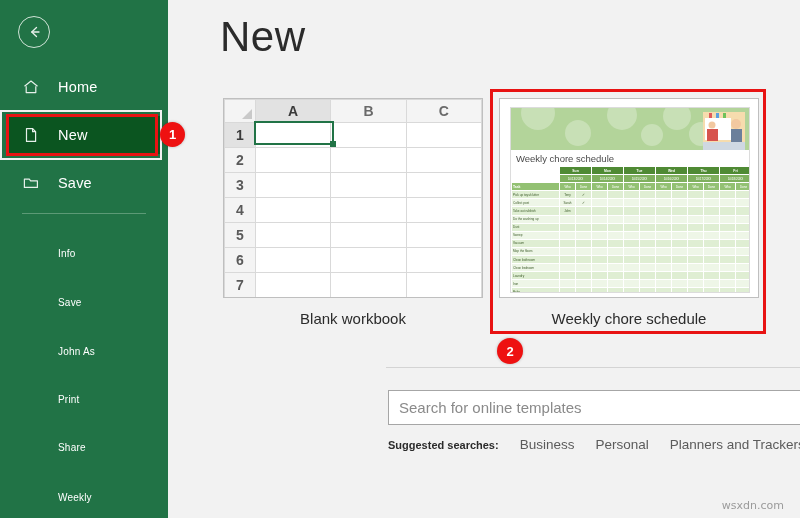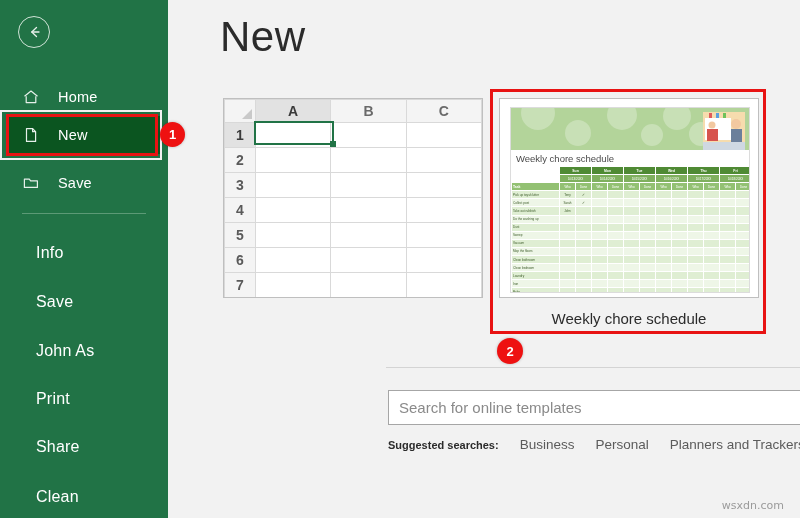--- a/index.html
+++ b/index.html
@@ -61,22 +61,22 @@
 
   .nav-sub {
     position: absolute;
     left: 8px;
     width: 152px; height: 30px;
     display: flex; align-items: center;
     cursor: pointer;
   }
   .nav-sub .sub-label {
     color: #ffffff;
-    font-size: 16px;
-    margin-left: 28px;
+    font-size: 10px;
+    margin-left: 50px;
     letter-spacing: .2px;
   }
 
   #nav-divider {
     position: absolute;
     left: 22px; top: 213px;
     width: 124px; height: 1px;
     background: #5c9a76;
   }
 
@@ -350,21 +350,21 @@
 
   <div id="sidebar">
 
     <div id="back-btn">
       <svg width="18" height="18" viewBox="0 0 18 18" aria-hidden="true">
         <path d="M11.5 4.5 L6.8 9 L11.5 13.5" fill="none" stroke="#e6f0ea" stroke-width="1.3" stroke-linecap="round" stroke-linejoin="round"></path>
         <line x1="6.8" y1="9" x2="14" y2="9" stroke="#e6f0ea" stroke-width="1.3" stroke-linecap="round"></line>
       </svg>
     </div>
 
-    <div class="nav-item" style="top:78px;">
+    <div class="nav-item" style="top:68px;">
       <span class="nav-icon">
         <svg width="18" height="18" viewBox="0 0 18 18" aria-hidden="true">
           <path d="M2.5 8.2 L9 3 L15.5 8.2" fill="none" stroke="#e6f0ea" stroke-width="1.2" stroke-linejoin="round"></path>
           <path d="M4.2 8.2 V14.6 H13.8 V8.2" fill="none" stroke="#e6f0ea" stroke-width="1.2" stroke-linejoin="round"></path>
         </svg>
       </span>
       <span class="nav-label">Home</span>
     </div>
 
     <div class="nav-item selected" style="top:116px;">
@@ -397,21 +397,21 @@
     <div class="nav-sub" style="top:336px;">
       <span class="sub-label">John As</span>
     </div>
     <div class="nav-sub" style="top:384px;">
       <span class="sub-label">Print</span>
     </div>
     <div class="nav-sub" style="top:432px;">
       <span class="sub-label">Share</span>
     </div>
     <div class="nav-sub" style="top:482px;">
-      <span class="sub-label">Clean</span>
+      <span class="sub-label">Weekly</span>
     </div>
   </div>
 
   <div id="new-highlight-outer"></div>
   <div id="new-highlight"></div>
   <div class="badge" id="badge-1">1</div>
 
   <div id="main">
 
     <div id="page-title">New</div>
@@ -468,20 +468,21 @@
               <td></td>
               <td></td>
               <td></td>
             </tr>
           </tbody>
             </table>
           <div class="cell-active"></div>
           <div class="cell-handle"></div>
         </div>
       </div>
+      <div class="tpl-caption">Blank workbook</div>
     </div>
 
     <div class="tpl-card" id="card-chore">
       <div class="tpl-thumb">
         <div class="chore">
           <div class="chore-banner">
             <div class="bubble" style="left:10px; top:-12px; width:34px; height:34px;"></div>
             <div class="bubble" style="left:54px; top:12px; width:26px; height:26px;"></div>
             <div class="bubble" style="left:96px; top:-8px; width:30px; height:30px;"></div>
             <div class="bubble" style="left:130px; top:16px; width:22px; height:22px;"></div>

